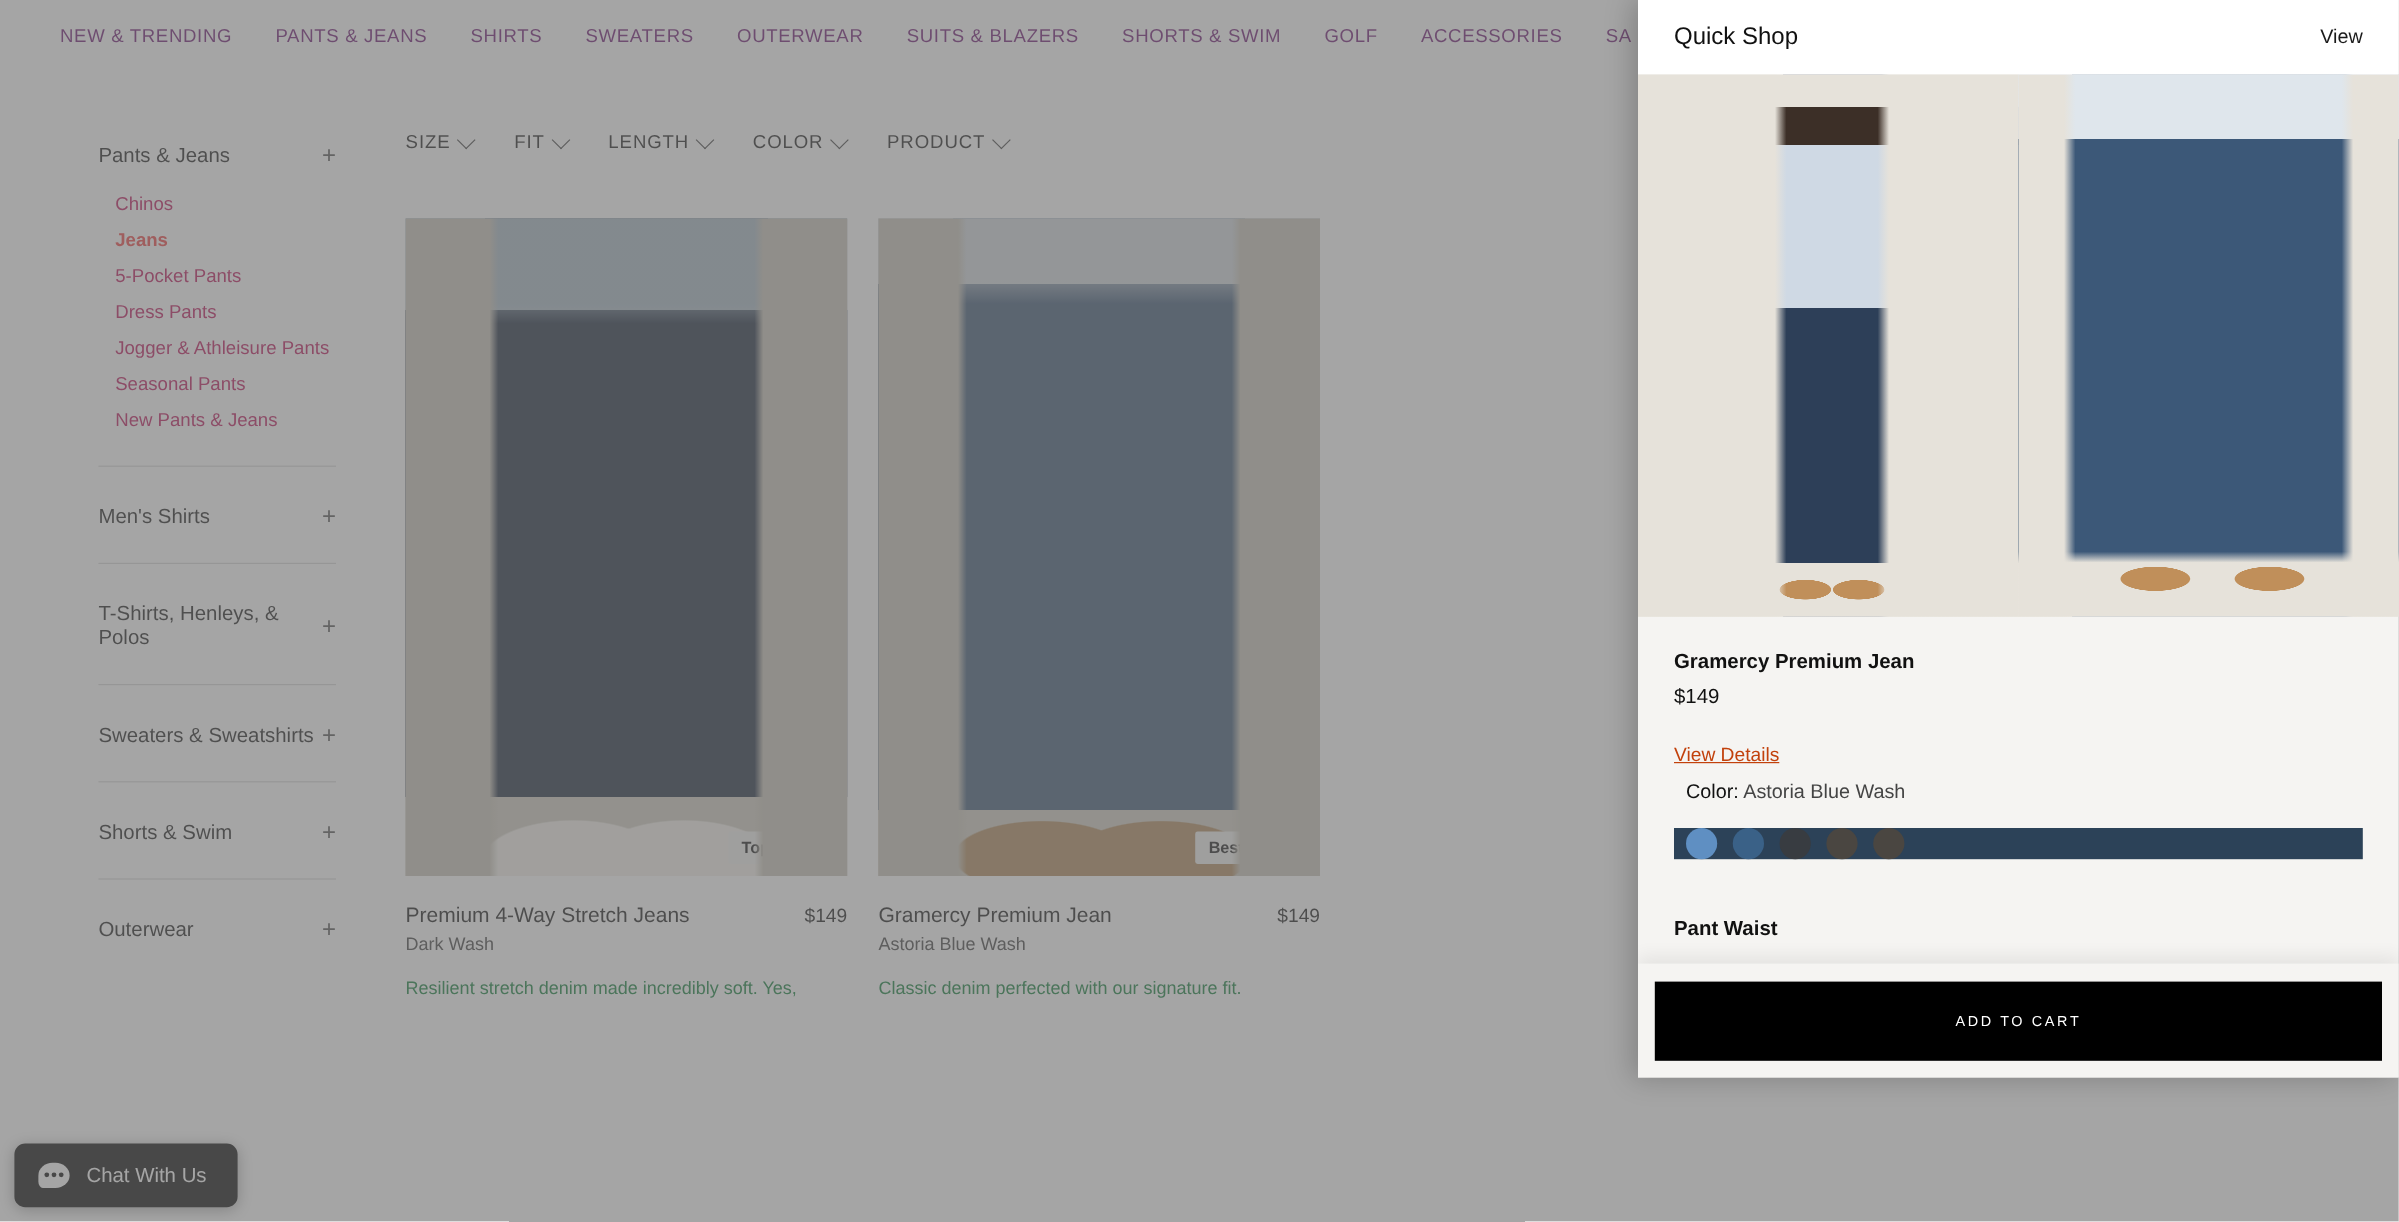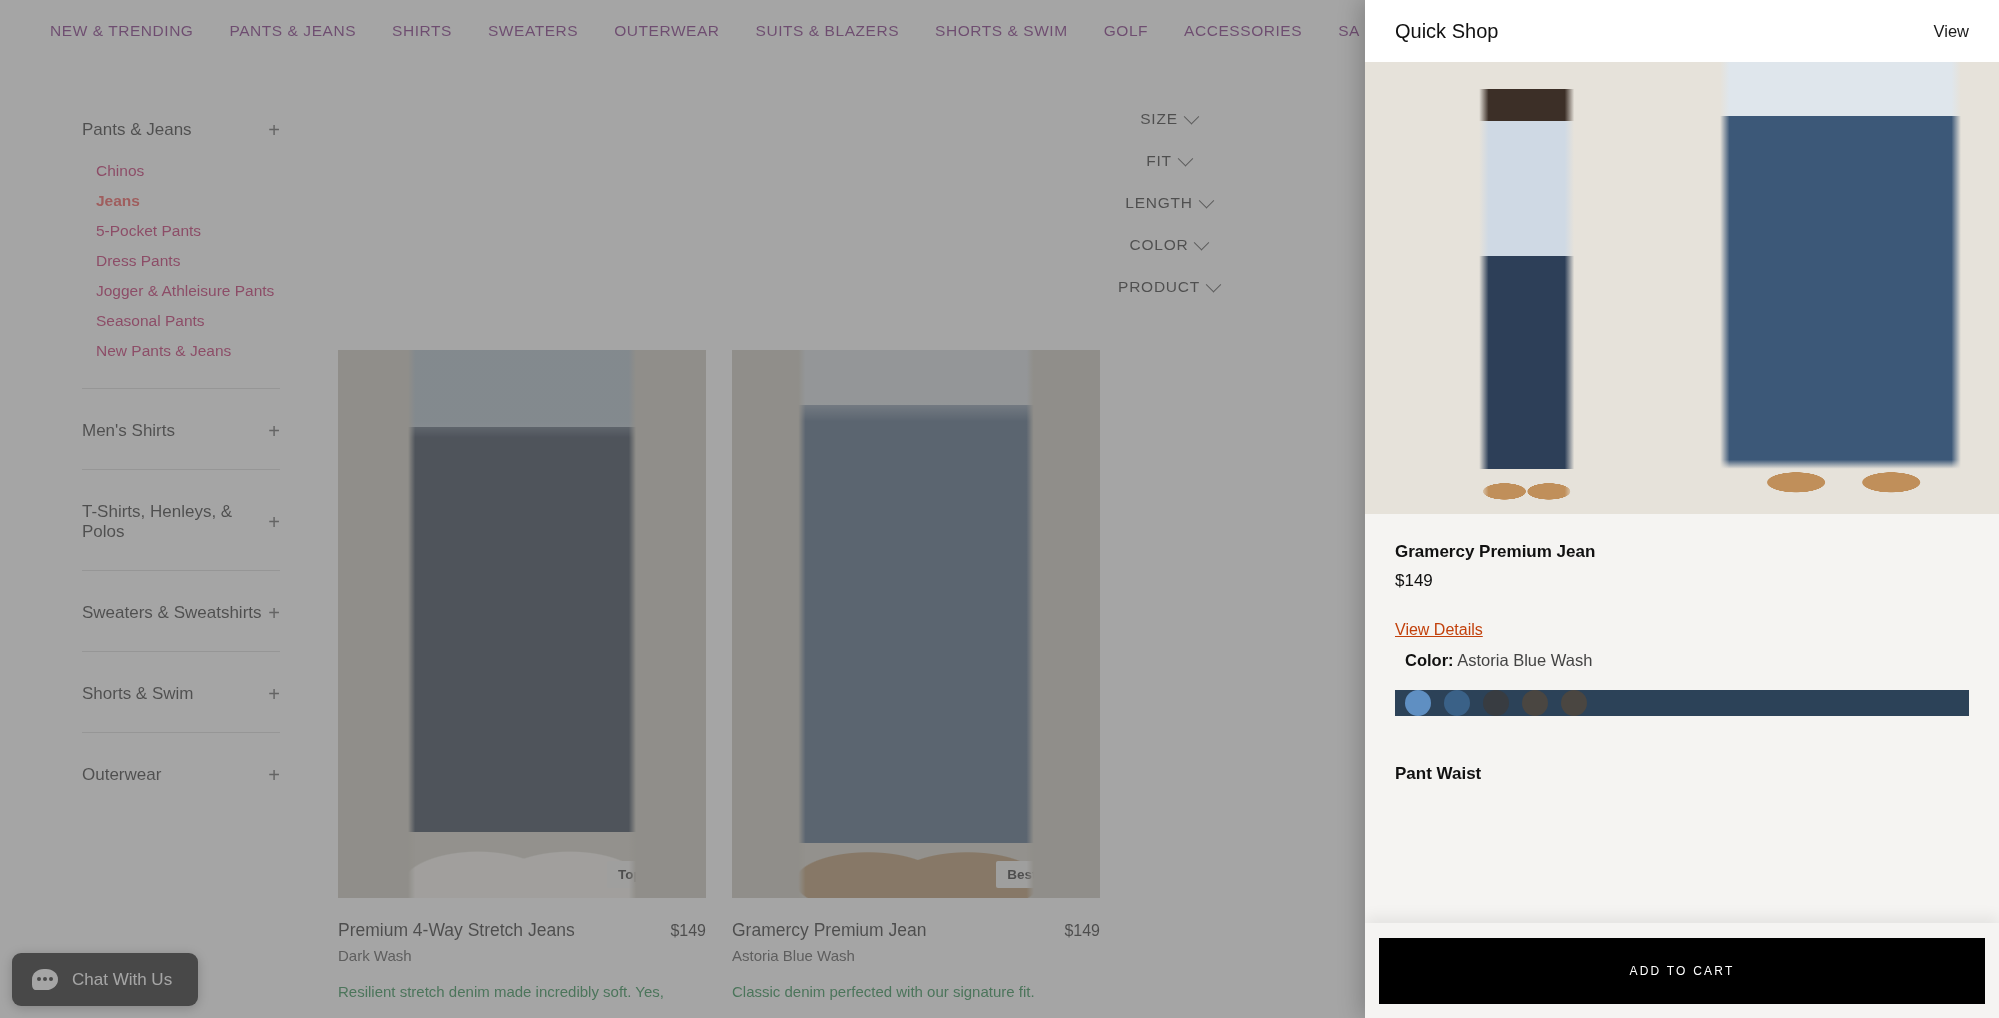--- a/index.html
+++ b/index.html
@@ -36,22 +36,22 @@
   .side-sub li {
     font-size:15.5px; color:#be185d; padding:6px 0 6px 46px; cursor:pointer;
   }
   .side-sub li.active { font-weight:700; color:#ef4444; }
   .side-div { height:1px; background:#d8d8d8; margin:22px 40px 0 32px; }
   .side-section { padding:26px 0 0 0; }
 
   
   .grid-area { flex:1; padding-top:30px; }
   .filterbar {
-    display:flex; align-items:center; gap:24px; padding:18px 0 0 18px;
-    font-size:15.5px; letter-spacing:.75px; color:#1e1e1e;flex-direction:column;
+    display:flex; align-items:center; gap:34px; padding:18px 0 0 18px;
+    font-size:15.5px; letter-spacing:.75px; color:#1e1e1e;
   }
   .filter { display:flex; align-items:center; gap:8px; cursor:pointer; }
   .chev { width:11px; height:11px; border-right:1.6px solid #444;
           border-bottom:1.6px solid #444; transform:rotate(45deg) translate(-2px,-2px); }
 
   .cards { display:flex; gap:26px; margin-top:38px; padding-left:18px; }
   .card { width:368px; position:relative;margin-top:16px; }
   .card-img {
     height:548px; position:relative; overflow:hidden;
     background:#cfcabf;
@@ -118,21 +118,21 @@
     position:absolute; top:8px; left:5px; width:16px; height:5px;
     display:flex; justify-content:space-between;
   }
   .chat-dot { width:4px; height:4px; background:#0c0c0c; border-radius:50%; }
 
   
   .scrim { position:absolute; inset:0; background:rgba(110,110,110,.62); z-index:10; }
 
   
   .drawer {
-    position:absolute; top:0; right:0; width:634px; height:1018px;
+    position:absolute; top:0; right:0; width:634px; height:898px;
     background:#f5f4f2; z-index:20; display:flex; flex-direction:column;
     box-shadow:-4px 0 22px rgba(0,0,0,.22);
   }
   .drawer-head {
     height:62px; flex:0 0 62px; background:#fff; display:flex;
     align-items:center; justify-content:space-between; padding:0 30px;
   }
   .drawer-title { font-size:20px; color:#111; }
   .drawer-close { font-size:16.5px; color:#1a1a1a; cursor:pointer; }
   .drawer-gallery { flex:0 0 452px; display:flex; overflow:hidden; }
@@ -166,21 +166,21 @@
     background:linear-gradient(to right, rgba(230,226,218,1) 0 12%, rgba(0,0,0,0) 15% 85%, rgba(230,226,218,1) 88%);
   }
   .drawer-body { flex:1; padding:28px 30px 0 30px; overflow:hidden; position:relative; }
   .d-name { font-size:17px; font-weight:700; color:#111; }
   .d-price { font-size:17px; color:#111; margin-top:9px; }
   .d-view {
     display:inline-block; font-size:16px; color:#c2410c;
     text-decoration:underline; margin-top:30px; cursor:pointer;
   }
   .d-color { font-size:16.5px; color:#444; margin-top:12px; padding-left:10px; }
-  .d-color b { color:#111; font-weight:700; }
+  .d-color b { color:#111; font-weight:400; }
   .swatches { display:flex; gap:13px; margin-top:20px; padding-left:10px; }
   .sw { width:26px; height:26px; border-radius:50%; cursor:pointer; position:relative; }
   .d-waist { font-size:17px; font-weight:700; color:#111; margin-top:48px; }
   .drawer-foot {
     position:absolute; left:0; right:0; bottom:0; height:95px;
     background:#f5f4f2; display:flex; align-items:center;
     justify-content:center; padding:0 14px;
     box-shadow:0 -6px 14px rgba(0,0,0,.07);
   }
   .atc {

